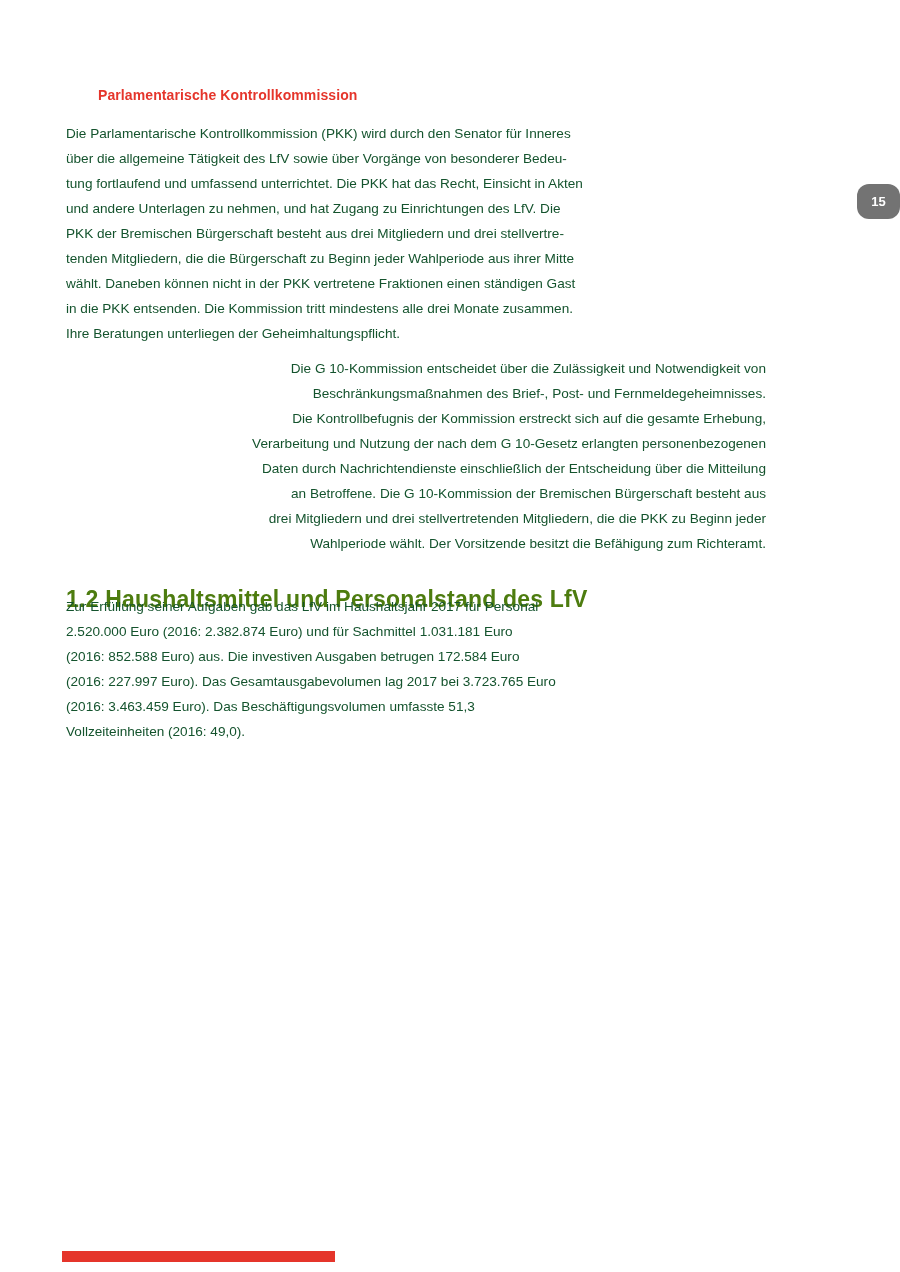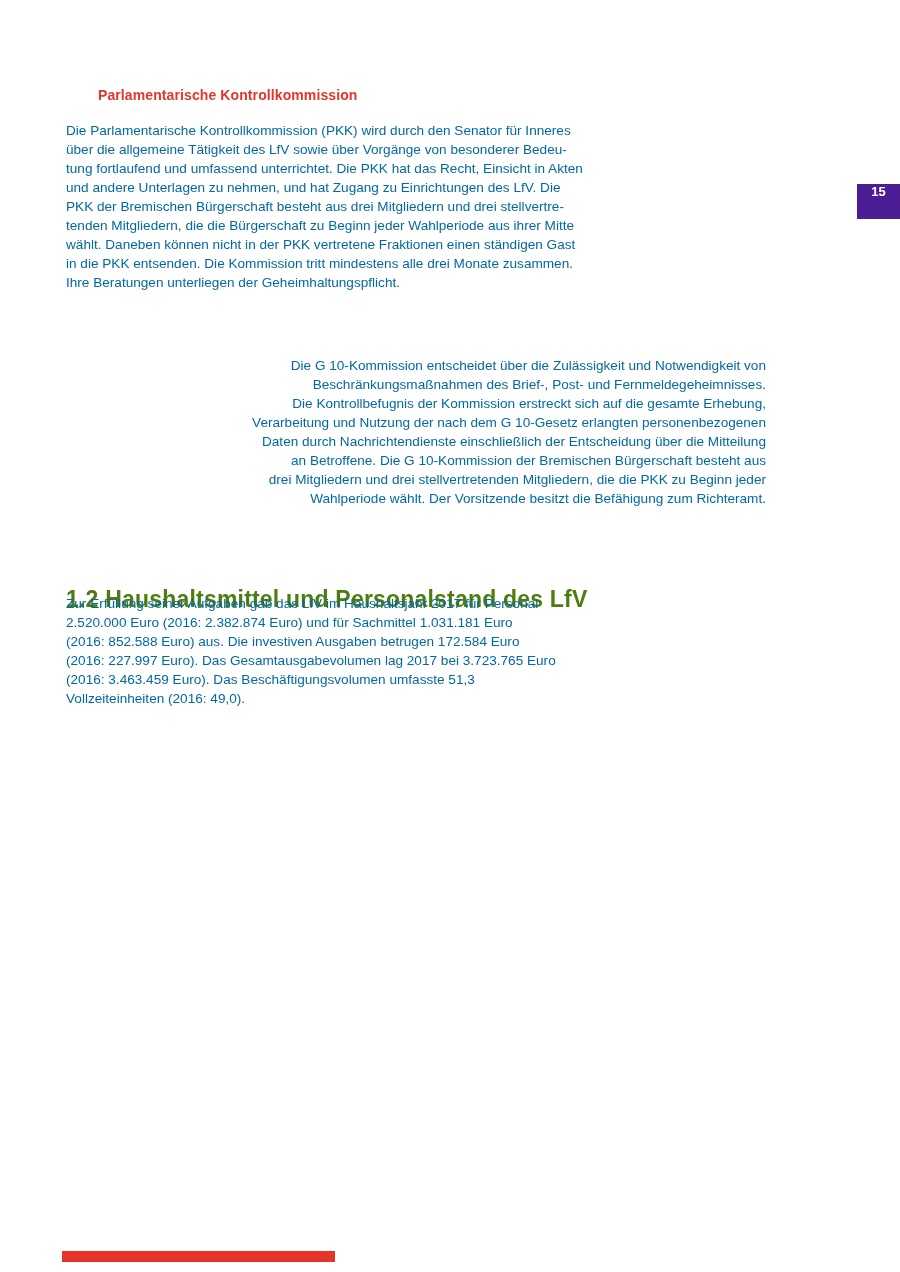--- a/index.html
+++ b/index.html
@@ -22,46 +22,47 @@
     margin: 0;
   }
   .sub-heading {
     font-size: 14px;
     font-weight: bold;
     color: #e5352b;
     letter-spacing: 0.1px;
   }
   .body-text {
     font-size: 13.6px;
-    line-height: 19px;
-    color: #0369a1;
+    line-height: 25px;
+    color: #14532d;
     white-space: pre-line;
   }
   .big-heading {
     font-size: 23px;
     font-weight: bold;
     color: #4d7c0f;
     letter-spacing: 0.2px;
   }
   .h-pkk     { top: 87px; padding-left: 32px; }
   .p-pkk     { top: 121px; }
   .h-g10     { top: 322px; }
   .p-g10     { top: 356px; text-align: right; }
   .h-budget  { top: 586px; }
   .p-budget  { top: 594px; }
   .page-tab {
     position: absolute;
     right: 0;
     top: 184px;
     width: 43px;
     height: 35px;
-    background: #4c1d95;
+    background: #737373;
     display: flex;
-    align-items: flex-start;
+    align-items: center;
     justify-content: center;
+    border-radius: 12px;
   }
   .page-tab span {
     color: #ffffff;
     font-size: 13px;
     font-weight: bold;
   }
   .footer-bar {
     position: absolute;
     left: 62px;
     top: 1251px;

